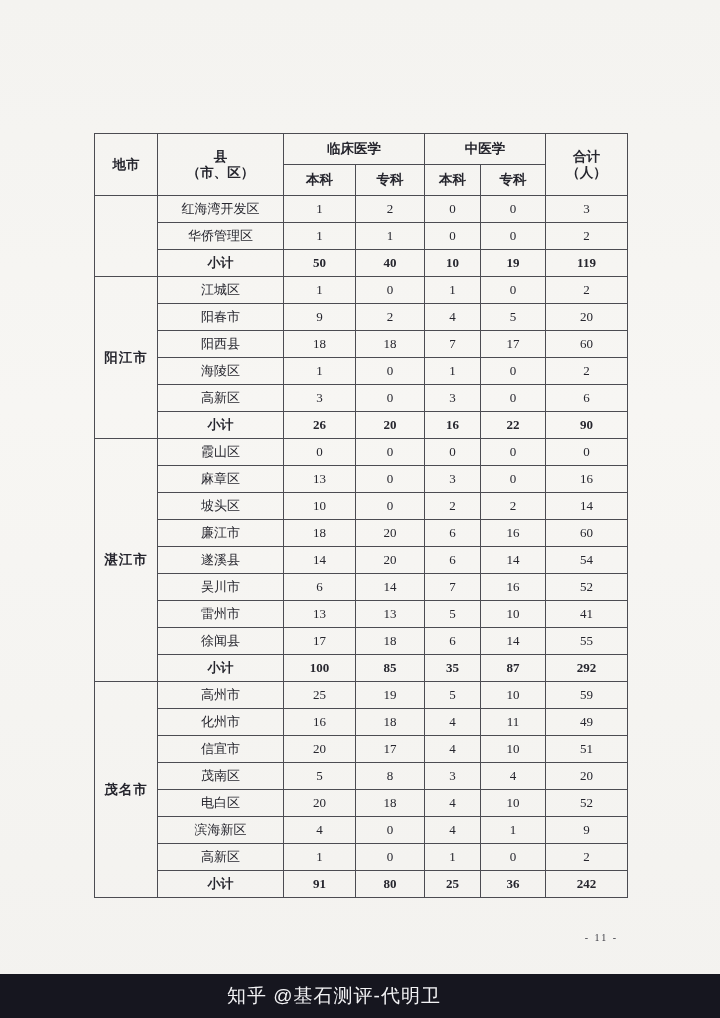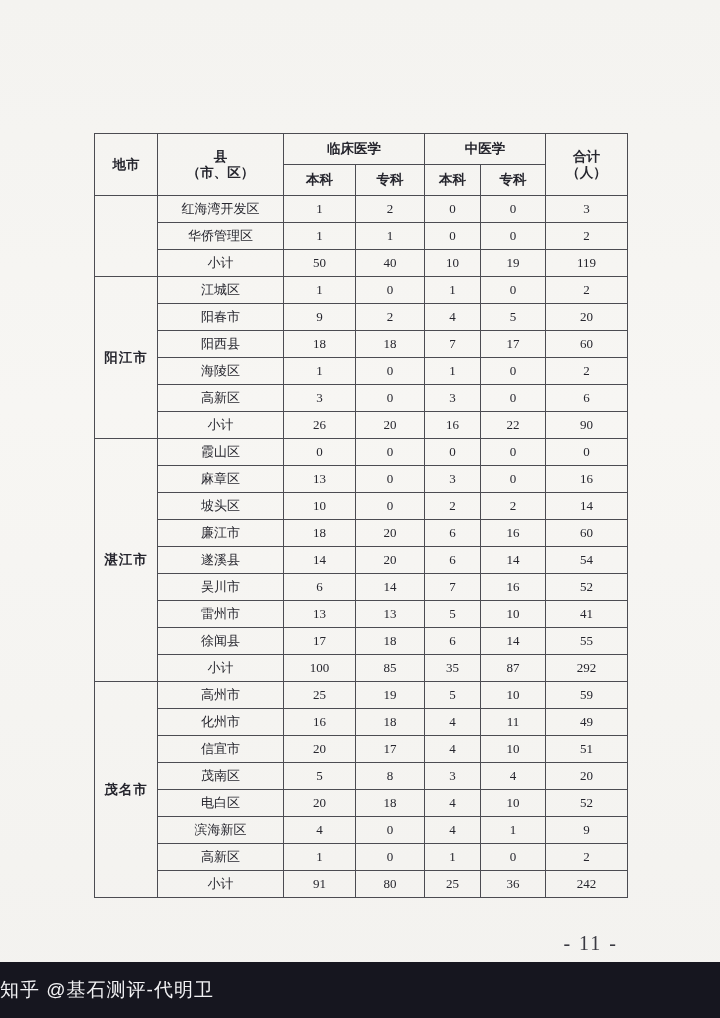--- a/index.html
+++ b/index.html
@@ -41,41 +41,41 @@
   .enroll td {
     font-size: 13px;
     height: 27px;
   }
   .enroll td.region-cell {
     font-weight: bold;
     font-size: 13.5px;
     letter-spacing: 1px;
     margin-top: 8px;
   }
-  .enroll tr.subtotal td { font-weight: normal; }
+  .enroll tr.subtotal td { font-weight: bold; }
   .two-line span { display: block; }
   .page-number {
     position: absolute;
     top: 932px;
     right: 102px;
-    font-size: 20px;
+    font-size: 10px;
     color: #3a3a42;
     letter-spacing: 2px;
     text-align: right;
   }
   .footer-bar {
     position: absolute;
     left: 0;
     bottom: 0;
     width: 720px;
-    height: 56px;
+    height: 44px;
     background: #16161f;
     display: flex;
     align-items: center;
-    justify-content: flex-start;
+    justify-content: center;
     padding-right: 52px;
   }
   .footer-bar .watermark {
     color: #f2f2f4;
     font-size: 19px;
     font-family: "Liberation Sans", "DejaVu Sans", sans-serif;
     letter-spacing: 1px;
   }
 </style>
 </head>

